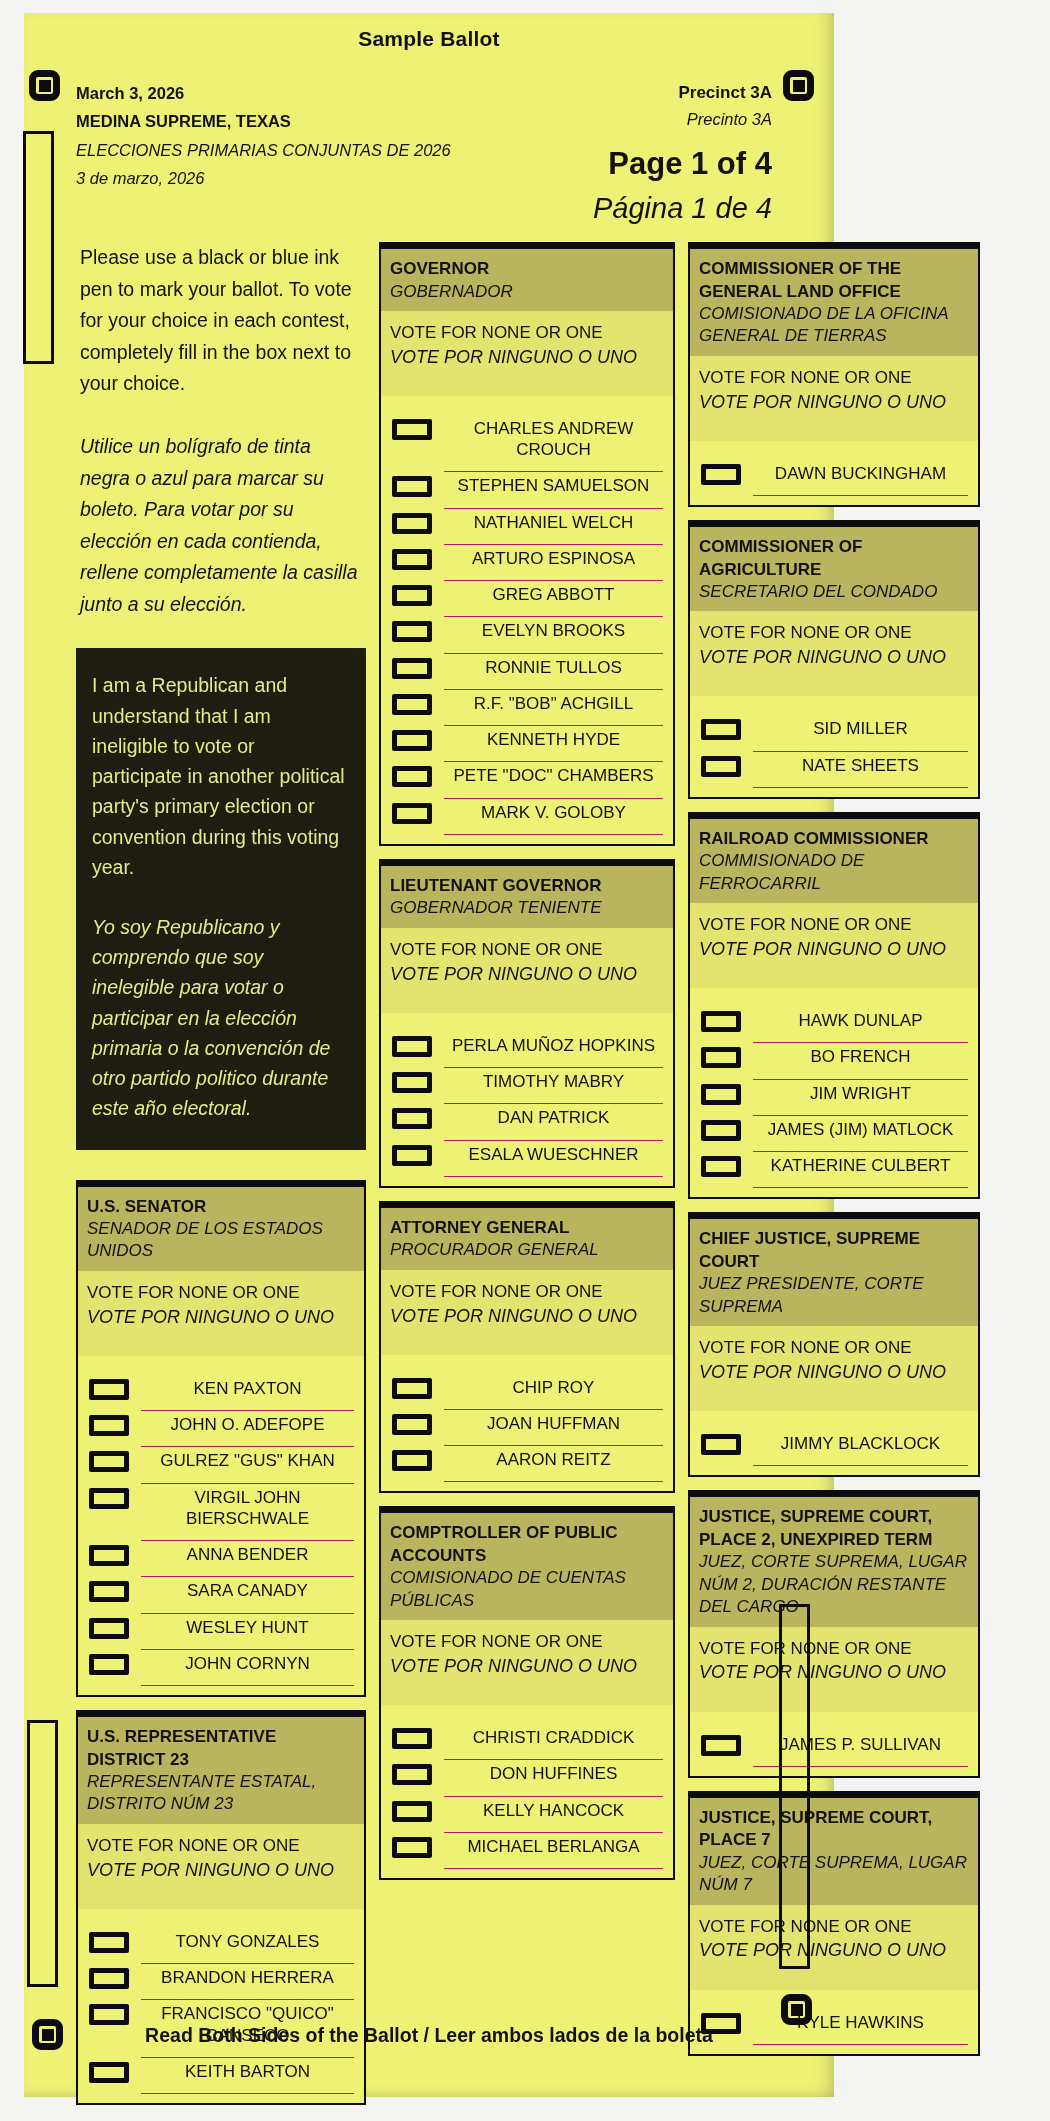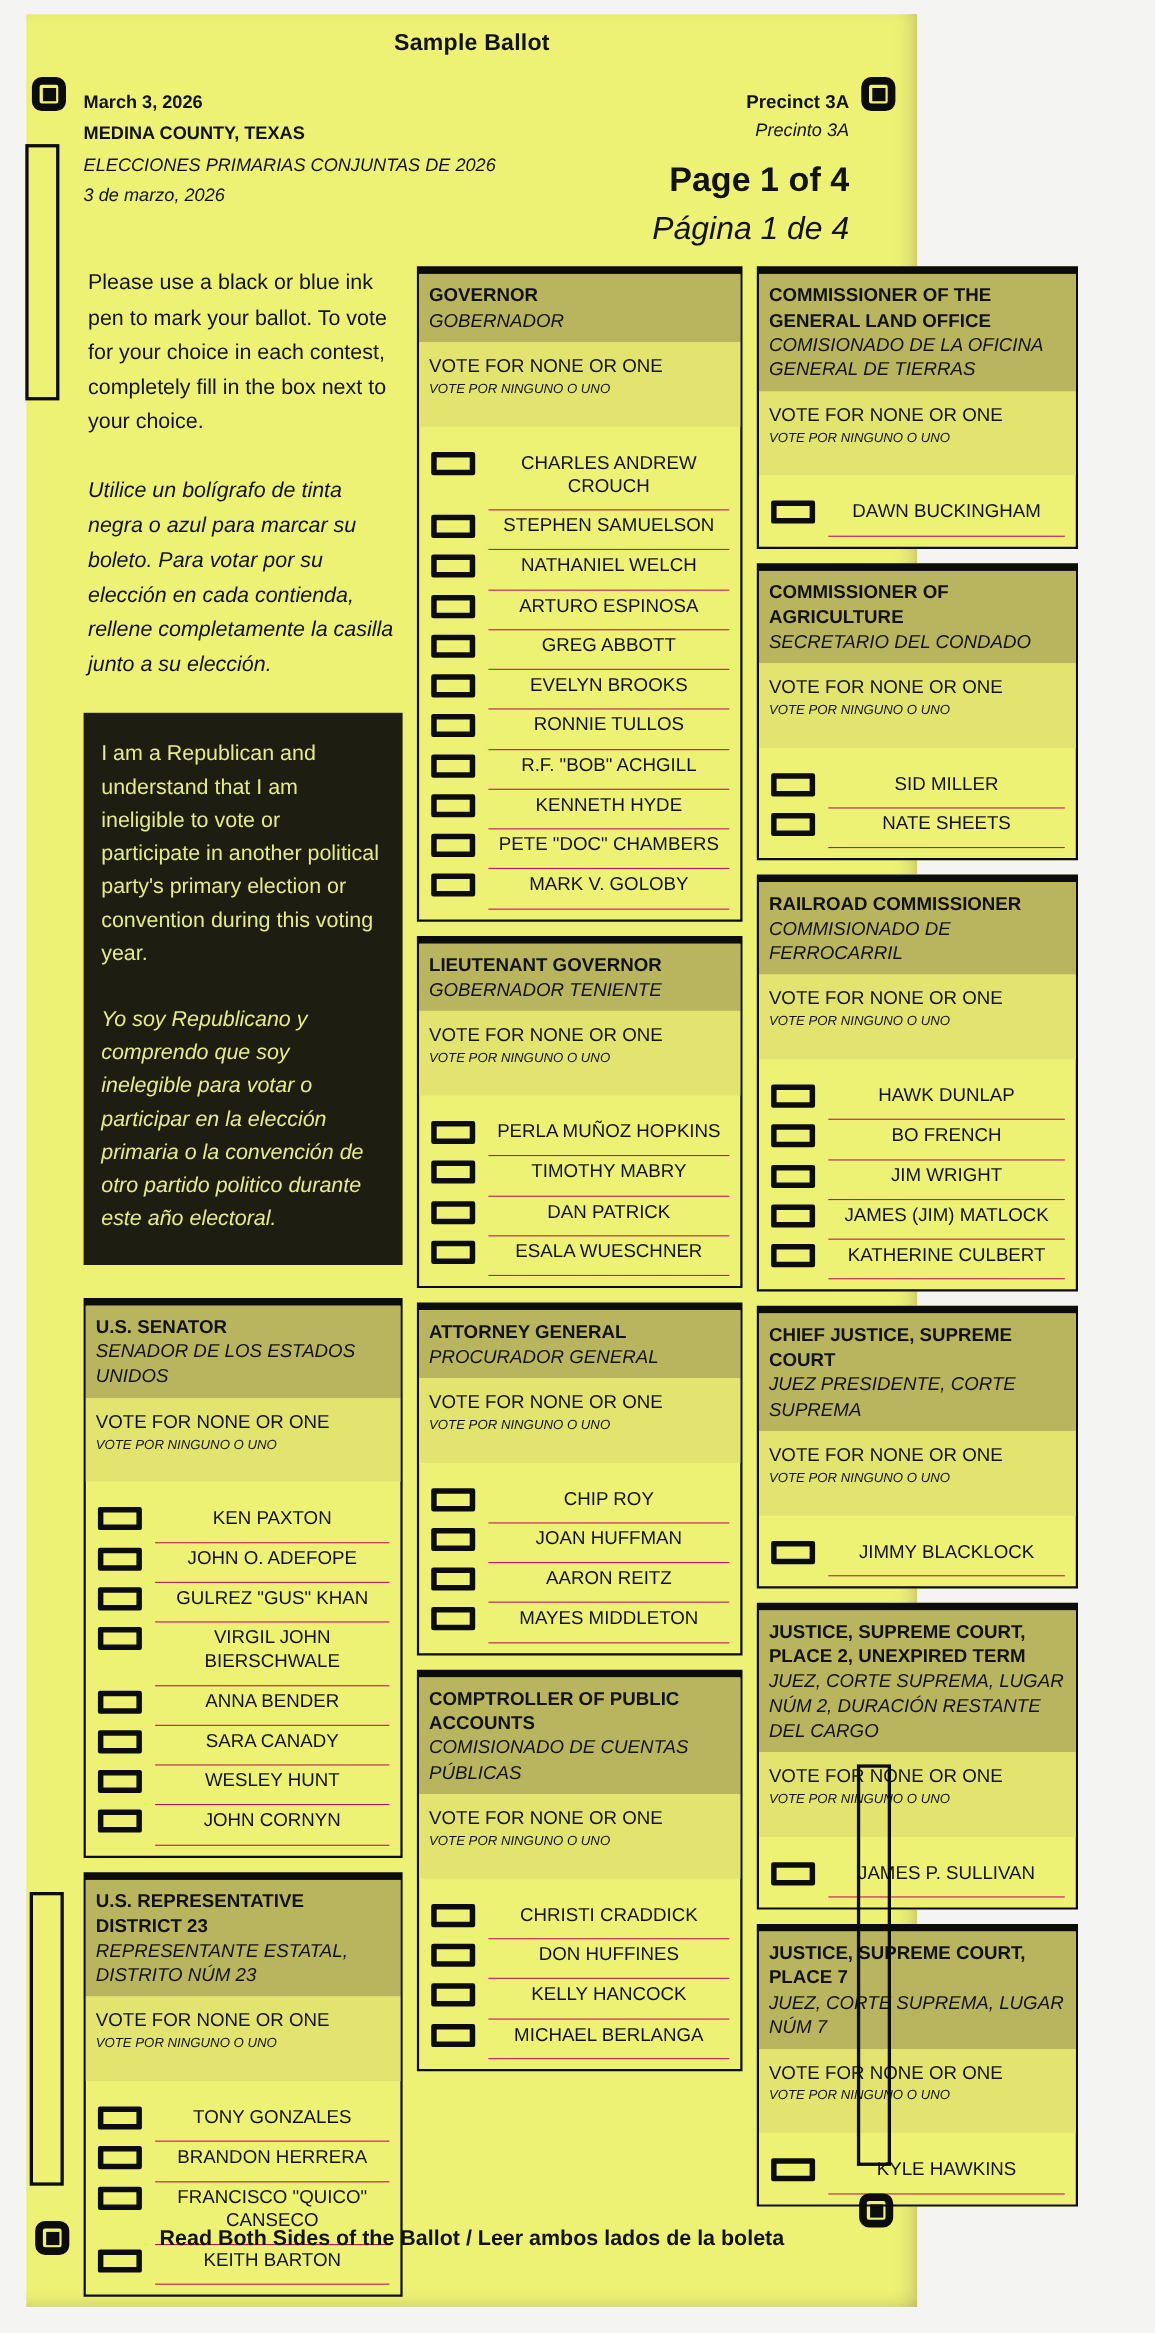--- a/index.html
+++ b/index.html
@@ -63,21 +63,21 @@
   .contest{
     border:2px solid #0c0c0c;border-top:7px solid #0c0c0c;
     margin-bottom:13px;background:var(--page-bg);
   }
   .col-left .contest:first-of-type{margin-top:30px;}
   .contest-header{background:var(--band);padding:9px 10px 8px 9px;}
   .contest-title{font-weight:bold;font-size:17px;line-height:1.32;}
   .contest-title-es{font-style:italic;font-size:17px;line-height:1.32;}
   .vote-zone{background:var(--vote-band);padding:10px 10px 26px 9px;}
   .vote-en{font-size:17px;line-height:1.4;}
-  .vote-es{font-style:italic;font-size:12px;line-height:1.4;}
+  .vote-es{font-style:italic;font-size:18px;line-height:1.4;}
   .candidates{padding:22px 10px 6px 9px;}
   .candidate{display:flex;align-items:flex-start;margin-bottom:3px;}
   .checkbox{
     flex:0 0 auto;width:40px;height:21px;border:5px solid #0c0c0c;
     margin:1px 12px 0 2px;background:transparent;border-radius:2px;
   }
   .cand-name{
     flex:1;font-size:17px;line-height:1.25;padding-bottom:11px;
     border-bottom:1px solid #be185d;min-height:32px;text-align:center;
   }
@@ -98,21 +98,21 @@
   <div class="corner br"></div>
   <div class="timing lt"></div>
   <div class="timing lb"></div>
   <div class="timing rb"></div>
 
   <div class="title">Sample Ballot</div>
 
   <div class="header-row">
     <div class="hl">
       <div class="b">March 3, 2026</div>
-      <div class="b">MEDINA COUNTY, TEXAS</div>
+      <div class="b">MEDINA SUPREME, TEXAS</div>
       <div class="i">ELECCIONES PRIMARIAS CONJUNTAS DE 2026</div>
       <div class="i">3 de marzo, 2026</div>
     </div>
     <div class="hr">
       <div class="precinct">Precinct 3A</div>
       <div class="precinto">Precinto 3A</div>
       <div class="page-en">Page 1 of 4</div>
       <div class="page-es">Página 1 de 4</div>
     </div>
   </div>
@@ -298,24 +298,20 @@
               <span class="cand-name">CHIP ROY</span>
             </div>
             <div class="candidate">
               <span class="checkbox"></span>
               <span class="cand-name">JOAN HUFFMAN</span>
             </div>
             <div class="candidate">
               <span class="checkbox"></span>
               <span class="cand-name">AARON REITZ</span>
             </div>
-            <div class="candidate">
-              <span class="checkbox"></span>
-              <span class="cand-name">MAYES MIDDLETON</span>
-            </div>
           </div>
         </section>
         <section class="contest">
           <div class="contest-header">
             <div class="contest-title">COMPTROLLER OF PUBLIC ACCOUNTS</div>
             <div class="contest-title-es">COMISIONADO DE CUENTAS PÚBLICAS</div>
           </div>
           <div class="vote-zone">
             <div class="vote-en">VOTE FOR NONE OR ONE</div>
             <div class="vote-es">VOTE POR NINGUNO O UNO</div>

